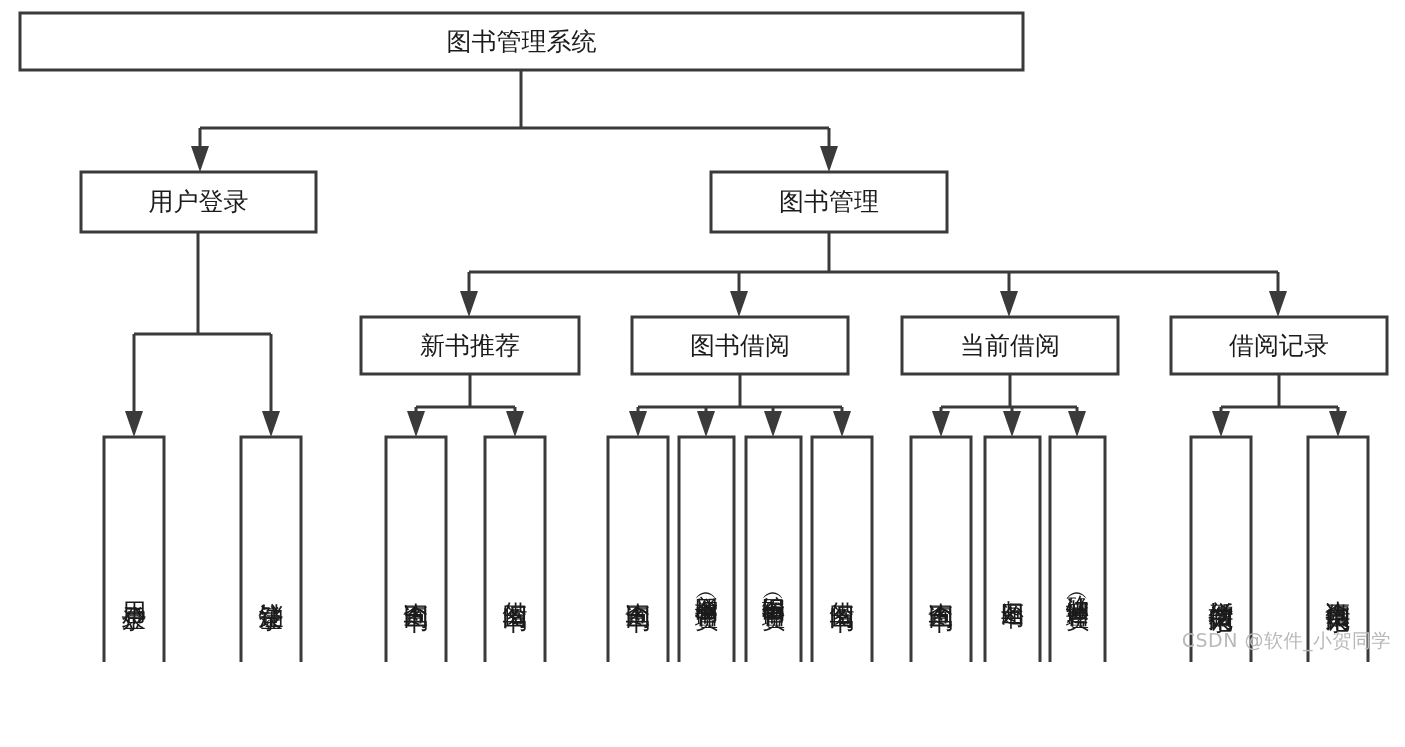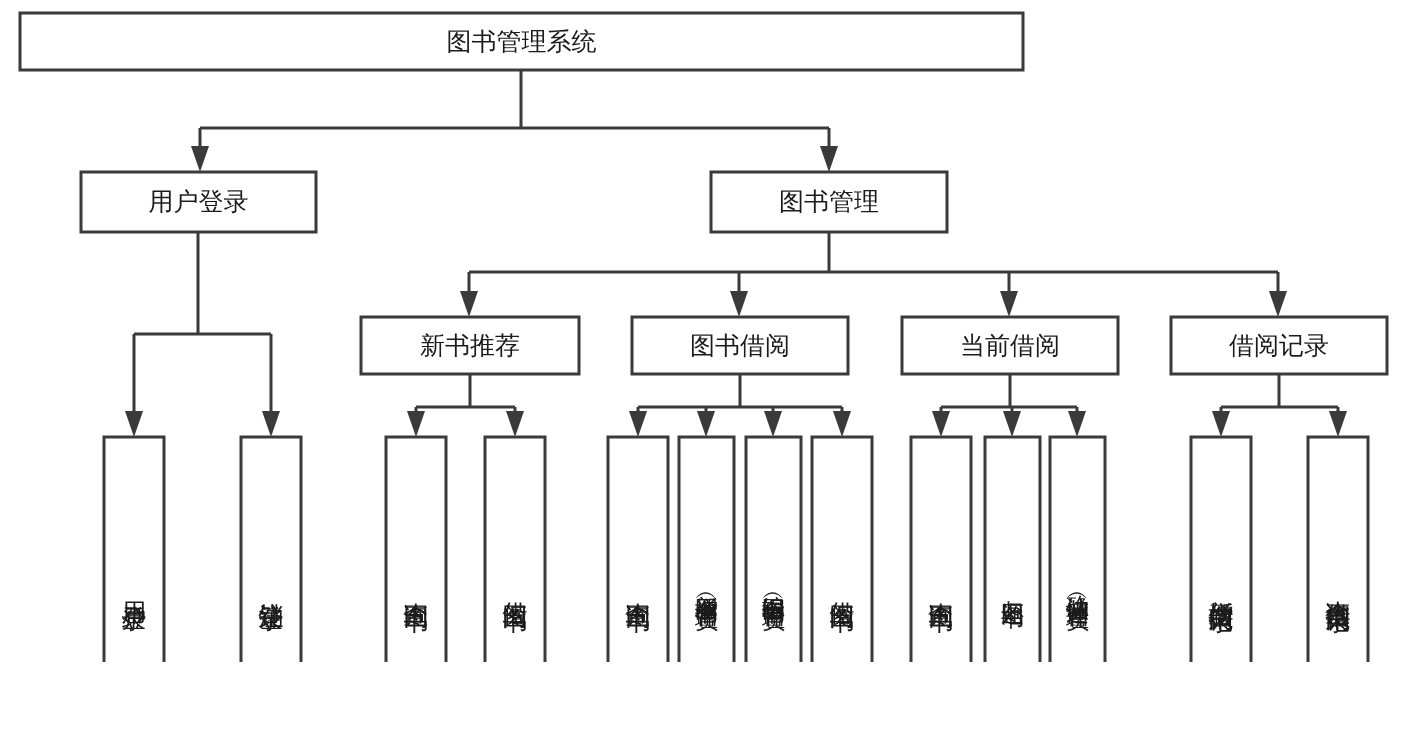--- a/index.html
+++ b/index.html
@@ -177,14 +177,15 @@
       <div class="leaf-label-wrap" style="left: 679px; top: 437px; width: 55px; height: 298px; font-size: 23px;">新增图书（管理员）</div>
       <div class="leaf-label-wrap" style="left: 746px; top: 437px; width: 55px; height: 298px; font-size: 23px;">编辑图书（管理员）</div>
       <div class="leaf-label-wrap" style="left: 812px; top: 437px; width: 60px; height: 298px;">借阅图书</div>
       <div class="leaf-label-wrap" style="left: 911px; top: 437px; width: 60px; height: 298px;">查询图书</div>
       <div class="leaf-label-wrap" style="left: 985px; top: 437px; width: 55px; height: 298px; font-size: 23px;">归还图书</div>
       <div class="leaf-label-wrap" style="left: 1050px; top: 437px; width: 55px; height: 298px; font-size: 23px;">确认归还（管理员）</div>
       <div class="leaf-label-wrap" style="left: 1191px; top: 437px; width: 60px; height: 298px;">新增借阅记录</div>
       <div class="leaf-label-wrap" style="left: 1308px; top: 437px; width: 60px; height: 298px;">查询借阅记录</div>
     </div>
 
+  <div class="watermark">CSDN @软件_小贺同学</div>
 
 </div>
 
 </body></html>

